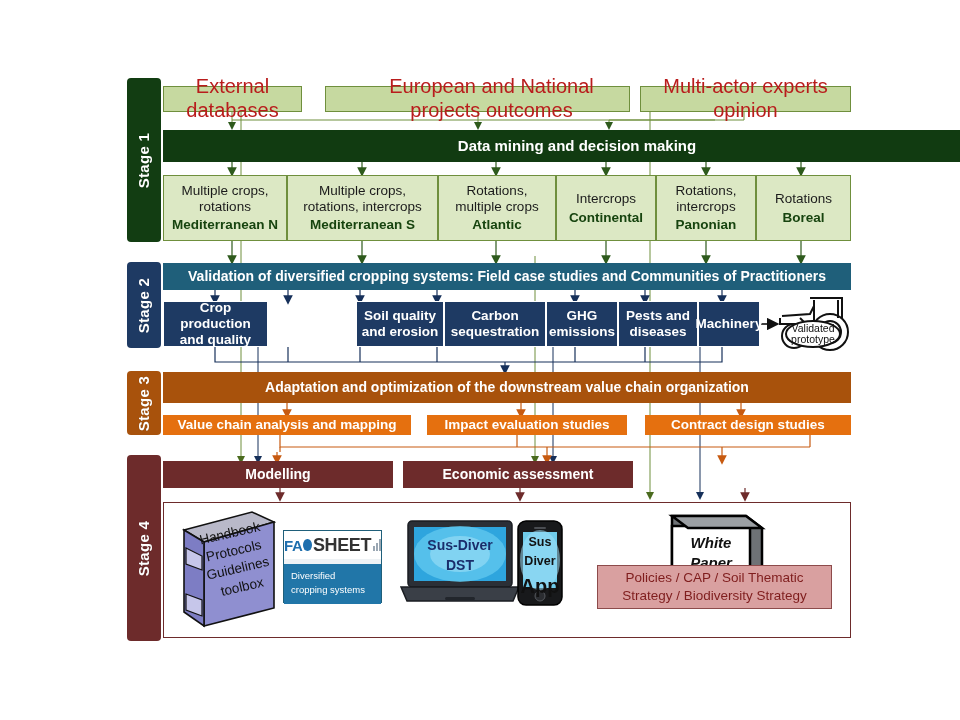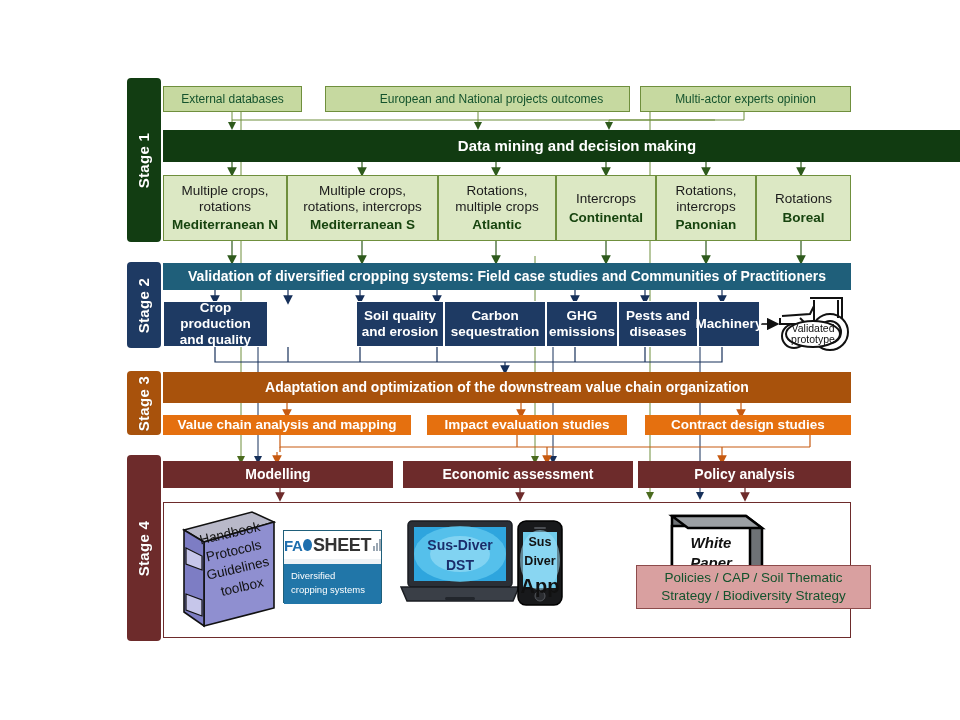--- a/index.html
+++ b/index.html
@@ -33,22 +33,22 @@
     position:absolute;
     box-sizing:border-box;
     display:flex;align-items:center;justify-content:center;
     text-align:center;
     line-height:1.18;
   }
 
   .src-box{
     background:#c6d9a0;
     border:1px solid #6f8f3d;
-    color:#14532d;
-    font-size:12px;
+    color:#b91c1c;
+    font-size:20px;
   }
   .banner-green{
     background:#113b11;
     color:#ffffff;
     font-weight:bold;
     font-size:15px;
   }
   .region-box{
     background:#dce8c4;
     border:1px solid #6f8f3d;
@@ -101,28 +101,27 @@
     position:absolute;
     border:1px solid #6d2b2b;
     background:#ffffff;
     box-sizing:border-box;
   }
 
   .policy-box{
     position:absolute;
     background:#d9a0a0;
     border:1px solid #8d4b4b;
-    color:#14532d;
+    color:#7f1d1d;
     font-size:13.5px;
     display:flex;align-items:center;justify-content:center;
     text-align:center;
     line-height:1.35;
     box-sizing:border-box;
     z-index:6;
-    margin-left:39px;
   }
 
   
   #wires{position:absolute;left:0;top:0;width:960px;height:720px;pointer-events:none;}
 
   .prod-label{
     position:absolute;
     z-index:5;
     text-align:center;
     font-family:"Liberation Sans", sans-serif;
@@ -364,23 +363,20 @@
 
   <div class="stage-tab" style="left:127px;top:455px;height:186px;background:#6d2b2b;">
     <span>Stage 4</span>
   </div>
 
   <div class="box out-box" style="left:163px;top:461px;width:230px;height:27px;">
     <span>Modelling</span>
   </div>
   <div class="box out-box" style="left:403px;top:461px;width:230px;height:27px;">
     <span>Economic assessment</span>
-  </div>
-  <div class="box out-box" style="left:638px;top:461px;width:213px;height:27px;">
-    <span>Policy analysis</span>
   </div>
 
   <div class="products-frame" style="left:163px;top:502px;width:688px;height:136px;"></div>
 
   <svg style="position:absolute;left:174px;top:508px;width:105px;height:120px;z-index:3;" viewBox="0 0 105 120">
     <g>
       <path d="M10,22 L78,4 L100,14 L30,34 Z" fill="#b9b9c9" stroke="#111" stroke-width="1.6"></path>
       <path d="M30,34 L100,14 L100,100 L30,118 Z" fill="#8f8fd0" stroke="#111" stroke-width="1.6"></path>
       <path d="M10,22 L30,34 L30,118 L10,104 Z" fill="#7d7dc4" stroke="#111" stroke-width="1.6"></path>
       <path d="M12,40 L28,48 L28,62 L12,56 Z" fill="#c6c6ea" stroke="#111" stroke-width="1.2"></path>

